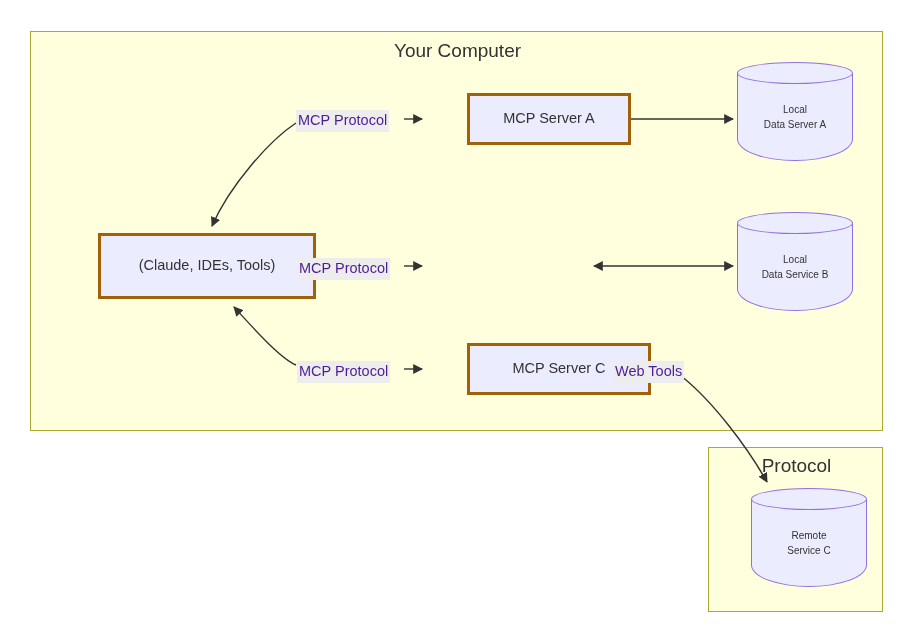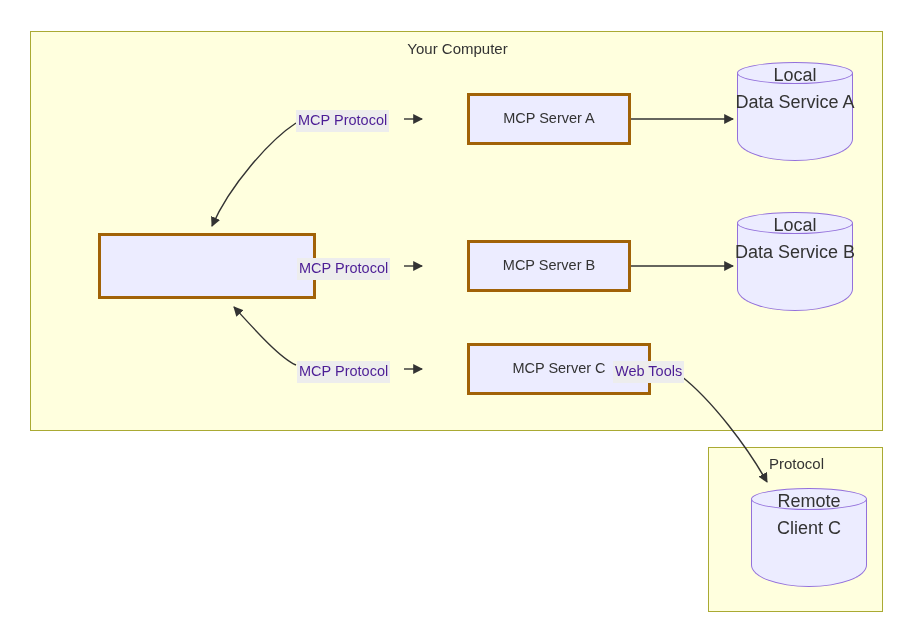--- a/index.html
+++ b/index.html
@@ -39,21 +39,21 @@
     height: 400px;
   }
   #internet-container {
     left: 708px;
     top: 447px;
     width: 175px;
     height: 165px;
   }
   .container-label {
     position: absolute;
-    font-size: 15px;
+    font-size: 19px;
     color: #333333;
     white-space: nowrap;
     text-align: center;
   }
   #computer-label {
     left: 0;
     top: 8px;
     width: 853px;
   }
   #internet-label {
@@ -137,21 +137,22 @@
   }
   .node-cyl .cyl-text {
     position: absolute;
     left: 0;
     top: 0;
     width: 116px;
     height: 110px;
     display: flex;
     flex-direction: column;
     align-items: center;
-    font-size: 18px;
+    justify-content: center;
+    font-size: 10px;
     line-height: 1.5;
     color: #333333;
     text-align: center;
     white-space: nowrap;
   }
   #node-ds-a { left: 737px; top: 62px; }
   #node-ds-b { left: 737px; top: 212px; }
   #node-remote-c { left: 751px; top: 476px; margin-top: 12px; }
 
   
@@ -225,58 +226,56 @@
       <path d="M 733 266 L 594 266" stroke="#333333" stroke-width="1.4" fill="none" marker-start="url(#arrow-start)" marker-end="url(#arrow-end)"></path>
     </g>
 
     <g>
       <path d="M 611 369 L 594 369" stroke="#333333" stroke-width="1.4" fill="none" marker-end="url(#arrow-end)"></path>
       <path d="M 681 376 C 712 400, 748 448, 767 482" stroke="#333333" stroke-width="1.4" fill="none" marker-end="url(#arrow-end)"></path>
     </g>
   </svg>
 
   <div class="node-rect" id="node-host">
+    <span>(Claude, IDEs, Tools)</span>
   </div>
 
   <div class="node-rect" id="node-server-a">
     <span>MCP Server A</span>
   </div>
 
-  <div class="node-rect" id="node-server-b">
-    <span>MCP Server B</span>
-  </div>
 
   <div class="node-rect" id="node-server-c">
     <span>MCP Server C</span>
   </div>
 
   <div class="node-cyl" id="node-ds-a">
     <div class="cyl-body"></div>
     <div class="cyl-top"></div>
     <div class="cyl-text">
       <span>Local</span>
-      <span>Data Service A</span>
+      <span>Data Server A</span>
     </div>
   </div>
 
   <div class="node-cyl" id="node-ds-b">
     <div class="cyl-body"></div>
     <div class="cyl-top"></div>
     <div class="cyl-text">
       <span>Local</span>
       <span>Data Service B</span>
     </div>
   </div>
 
   <div class="node-cyl" id="node-remote-c">
     <div class="cyl-body"></div>
     <div class="cyl-top"></div>
     <div class="cyl-text">
       <span>Remote</span>
-      <span>Client C</span>
+      <span>Service C</span>
     </div>
   </div>
 
   <div class="edge-label" id="label-proto-a">MCP Protocol</div>
 
   <div class="edge-label" id="label-proto-b">MCP Protocol</div>
 
   <div class="edge-label" id="label-proto-c">MCP Protocol</div>
 
   <div class="edge-label" id="label-web-apis">Web Tools</div>

